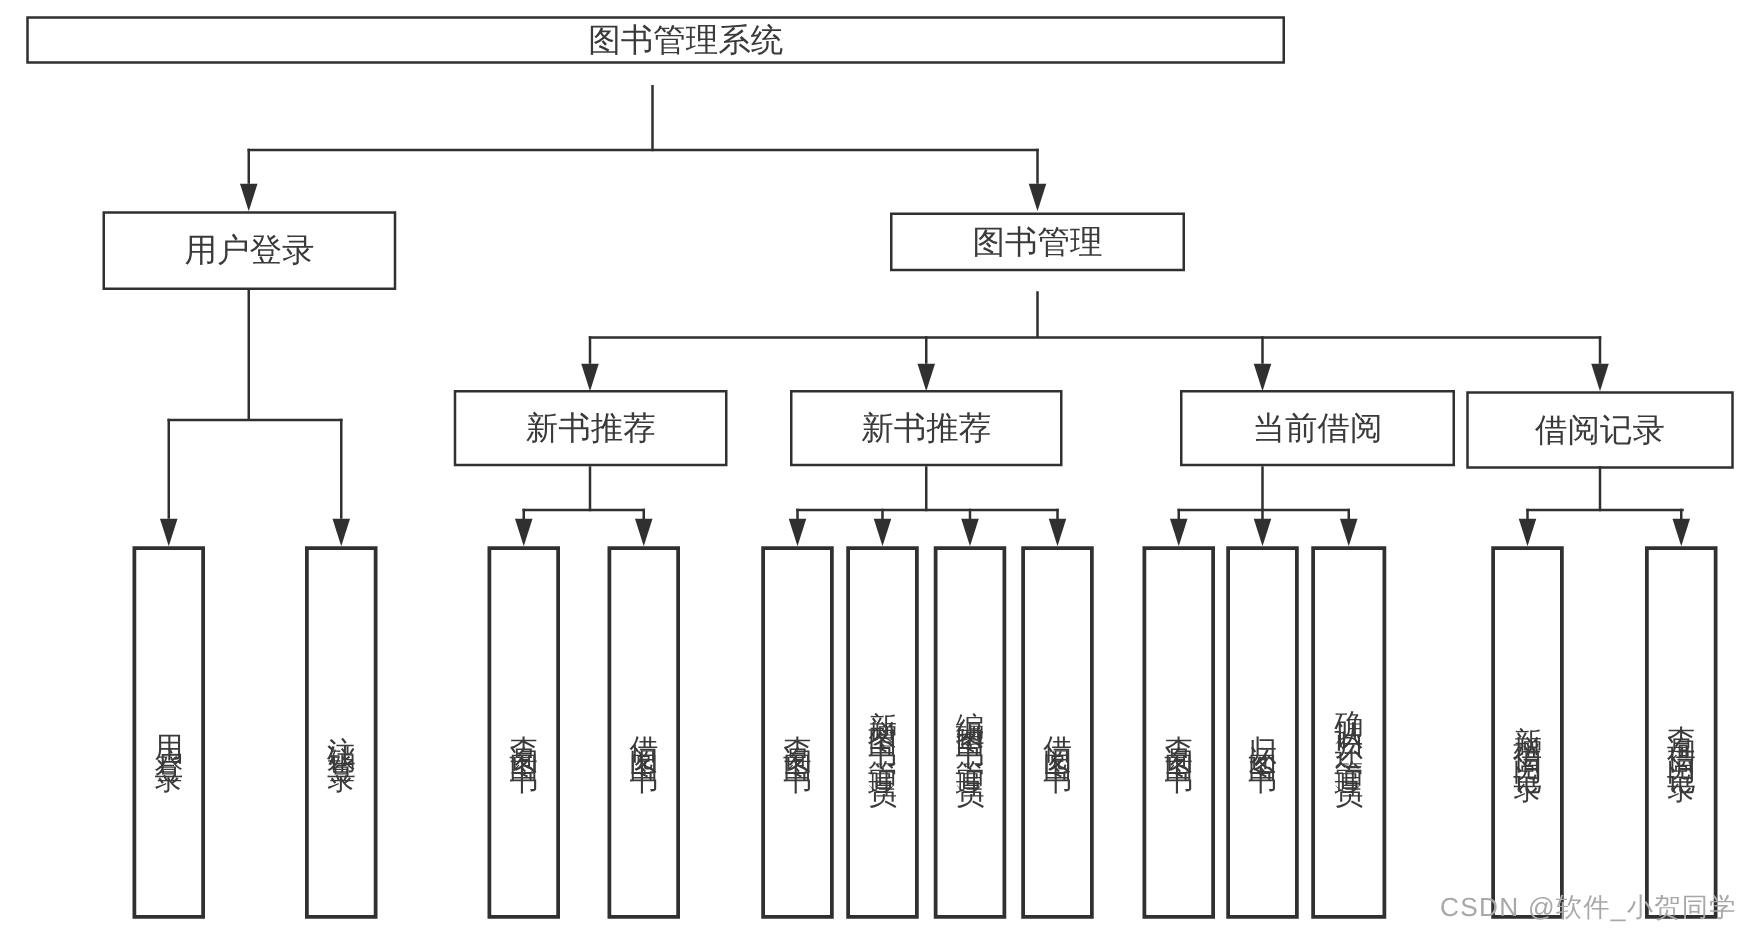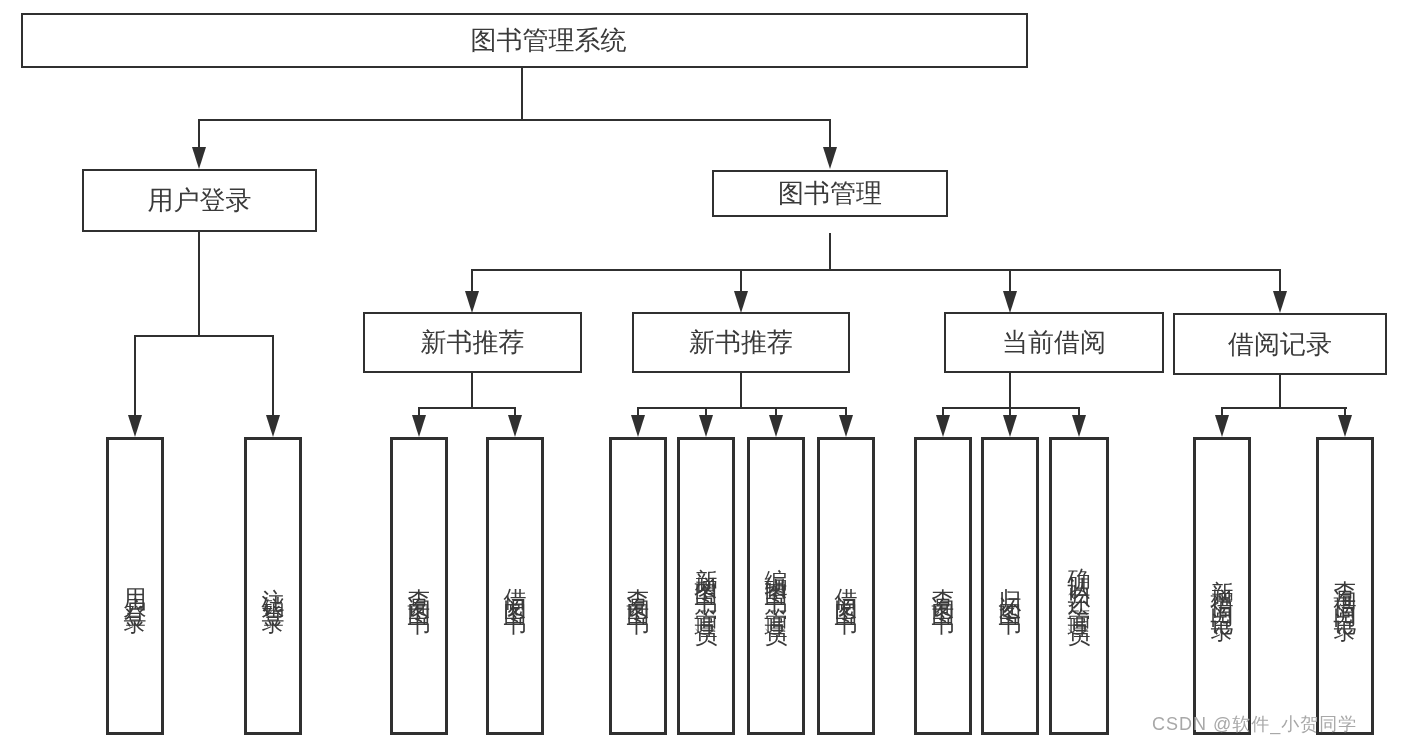--- a/index.html
+++ b/index.html
@@ -7,28 +7,28 @@
          font-family:"Liberation Sans","DejaVu Sans",sans-serif;color:#333333;}
   .box{position:absolute;box-sizing:border-box;border:2px solid #303030;background:#ffffff;
        display:flex;align-items:center;justify-content:center;font-size:26px;color:#3a3a3a;
        white-space:nowrap;}
   .leaf{border-width:3px;writing-mode:vertical-rl;text-orientation:mixed;
         font-size:23px;letter-spacing:8px;line-height:1;white-space:normal;}
   .vl{position:absolute;width:2px;background:#303030;}
   .hl{position:absolute;height:2px;background:#303030;}
   .ah{position:absolute;width:0;height:0;border-left:7px solid transparent;
       border-right:7px solid transparent;border-top:22px solid #303030;}
-  .wm{position:absolute;font-size:18px;color:#a8a8a8;letter-spacing:1px;}
+  .wm{position:absolute;font-size:21px;color:#a8a8a8;letter-spacing:1px;}
 </style>
 </head>
 <body>
 
 <div class="stage">
 
-  <div class="box" style="left:21px;top:13px;width:1007px;height:55px;padding-left:48px;">
+  <div class="box" style="left:21px;top:13px;width:1007px;height:38px;padding-left:48px;">
       <span>图书管理系统</span>
     </div>
 
   <div class="box" style="left:82px;top:169px;width:235px;height:63px;">
       <span>用户登录</span>
     </div>
 
   <div class="box" style="left:712px;top:170px;width:236px;height:47px;">
       <span>图书管理</span>
     </div>

